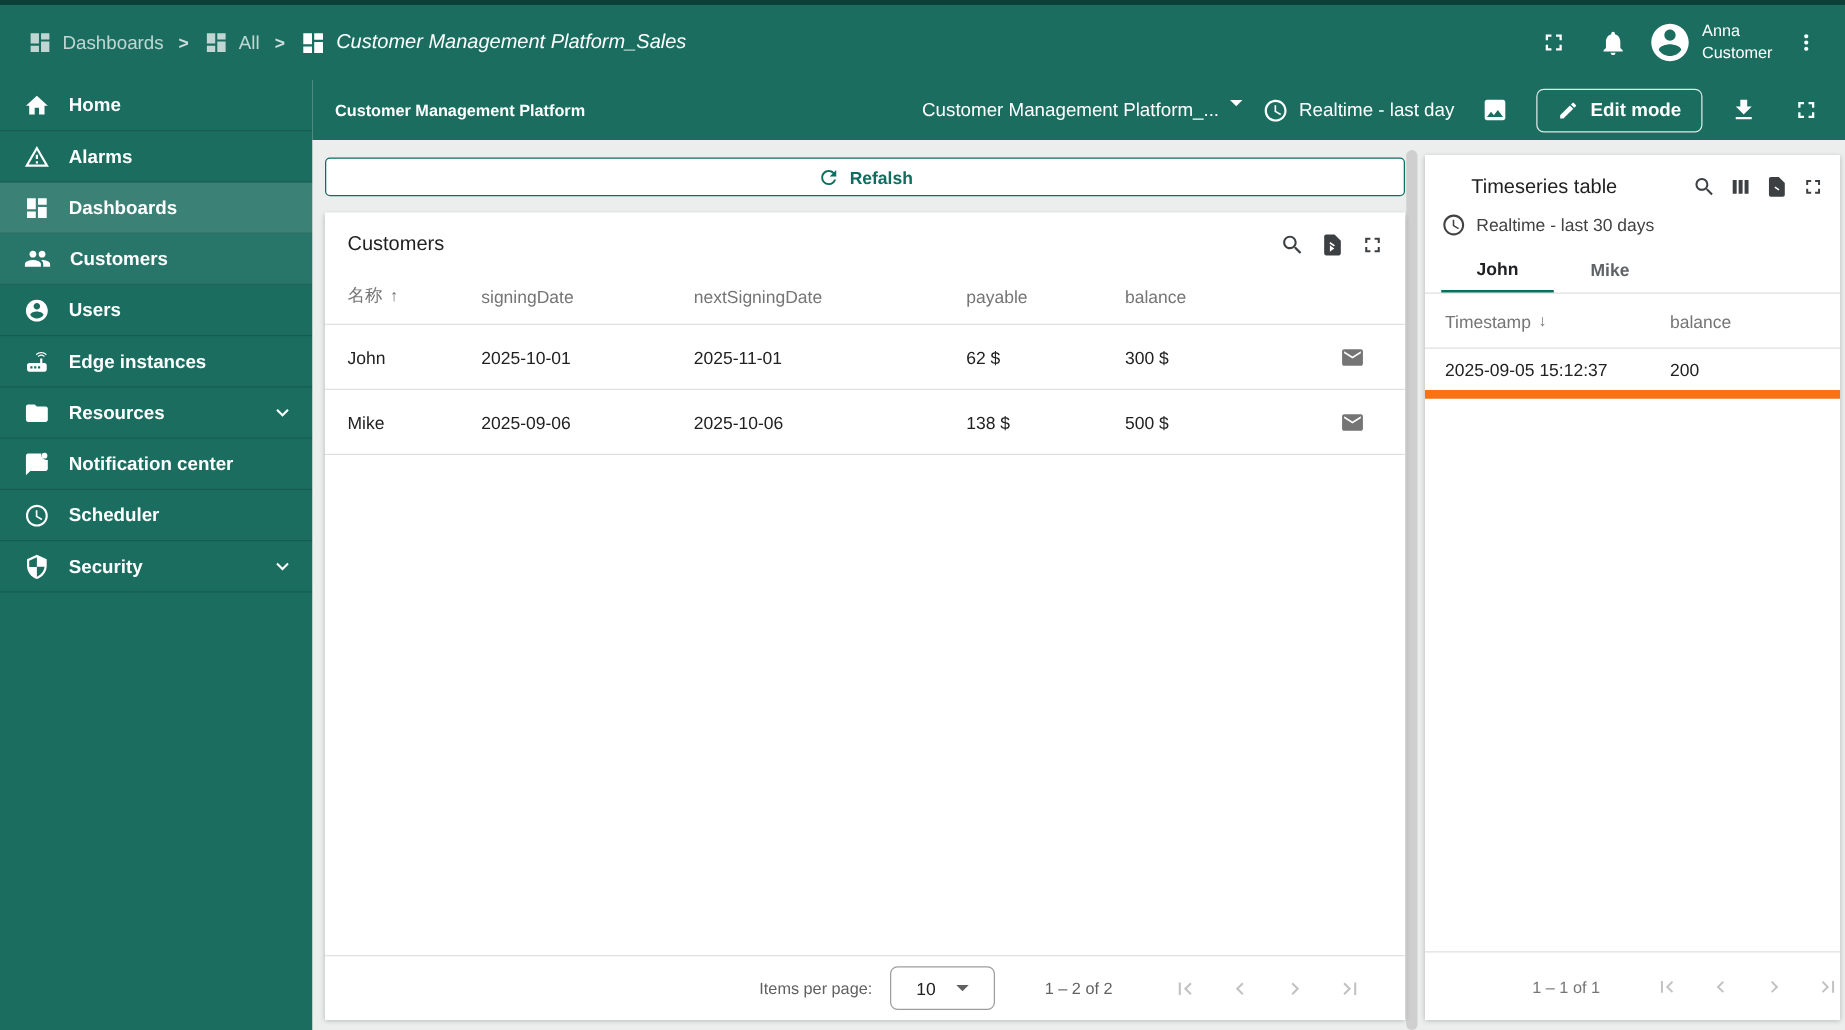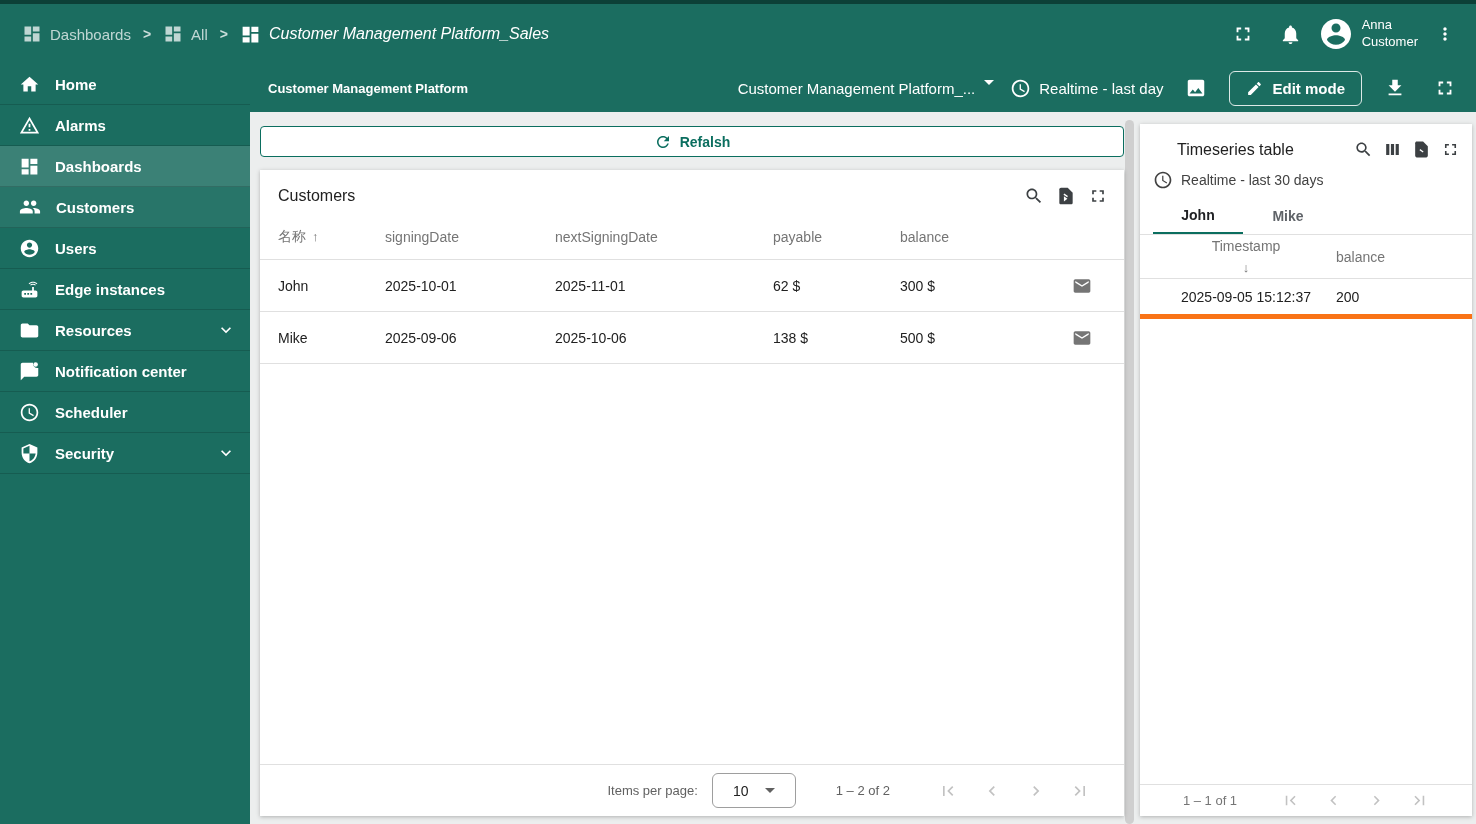--- a/index.html
+++ b/index.html
@@ -80,25 +80,25 @@
   .ts-title { font-size:16px; color:#212121; }
   .ts-icons { margin-left:auto; display:flex; gap:10px; }
   .ts-tw { display:flex; align-items:center; gap:8px; padding:9px 0 8px 13px; color:#424242; font-size:14px; cursor:pointer; }
   .tabs { display:flex; padding-left:13px; border-bottom:1px solid #e0e0e0; }
   .tab { width:90px; height:36px; display:flex; align-items:center; justify-content:center;
          font-weight:bold; font-size:14px; color:#5f6368; cursor:pointer; }
   .tab.active { color:#202124; border-bottom:2px solid #0b6e5f; margin-bottom:-1px; }
   .ts-thead { display:flex; align-items:center; height:44px; padding:0 16px; color:#757575; font-size:14px;
               border-bottom:1px solid #e0e0e0; }
   .ts-row { display:flex; align-items:center; height:40px; padding:0 16px; color:#212121; font-size:14px;
-            border-bottom:5px solid #f97316; cursor:pointer; }
-  .ts-c1 { width:180px; display:flex; align-items:center; gap:6px;flex-direction:column; }
+            border-bottom:7px solid #f97316; cursor:pointer; }
+  .ts-c1 { width:180px; display:flex; gap:6px; }
   .ts-c2 { flex:1; }
-  .ts-paginator { position:absolute; bottom:0; left:0; right:0; height:32px; border-top:1px solid #e0e0e0;
-                  display:flex; align-items:center; justify-content:center; gap:14px; color:#757575; font-size:13px; }
+  .ts-paginator { position:absolute; bottom:0; left:0; right:0; height:55px; border-top:1px solid #e0e0e0;
+                  display:flex; align-items:center; justify-content:flex-end; gap:14px; color:#757575; font-size:13px; }
   .ts-paginator .nav-icons { margin-left:30px; }
 </style>
 </head>
 <body>
 
 <div class="app">
 
   <div class="topstrip"></div>
 
   <div class="topbar">

